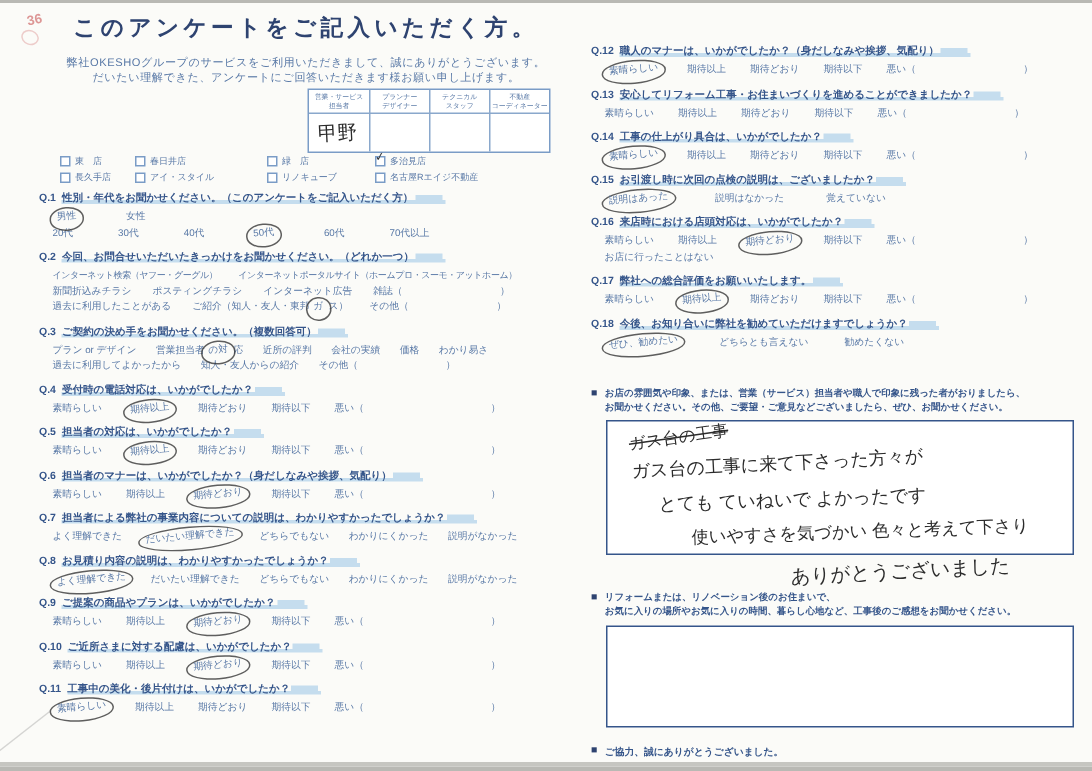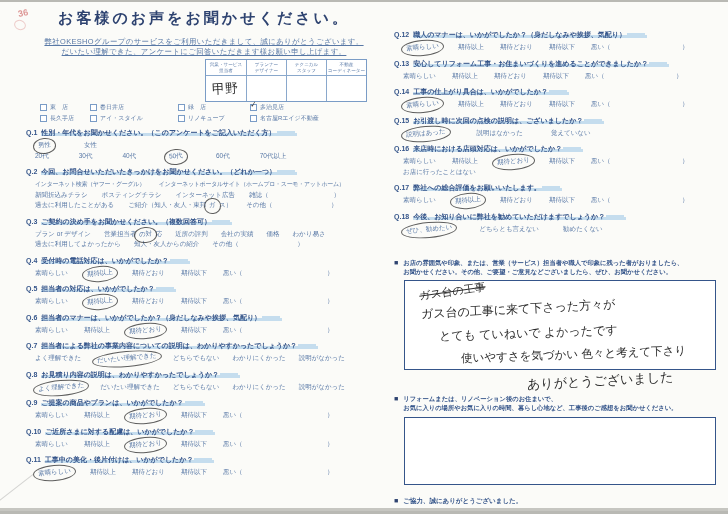--- a/index.html
+++ b/index.html
@@ -9,21 +9,21 @@
   .edge-b{position:absolute;left:0;bottom:0;width:100%;height:3px;background:#c6c6c1;}
   .crease{position:absolute;left:-8px;bottom:22px;width:46px;height:1px;
           background:rgba(140,140,140,.35);transform:rotate(-38deg);}
   .stamp{position:absolute;left:18px;top:6px;font-size:9px;color:rgba(205,95,95,.65);
          transform:rotate(-12deg);font-weight:bold;}
   .stamp-dot{position:absolute;left:14px;top:18px;width:10px;height:8px;
          border:1px solid rgba(205,95,95,.3);border-radius:50%;transform:rotate(20deg);}
 
   .header{position:absolute;left:28px;top:7px;width:352px;text-align:center;}
   .title{margin:0 0 9px;font-size:15px;font-weight:bold;color:#2e4370;letter-spacing:3px;}
-  .intro{margin:0;font-size:7.4px;line-height:10px;color:#5878a6;letter-spacing:.4px;white-space:nowrap;text-decoration:underline;}
+  .intro{margin:0;font-size:7.4px;line-height:10px;color:#5878a6;letter-spacing:.4px;white-space:nowrap;}
 
   .staff-table{position:absolute;left:205px;top:57px;width:160px;border:1.3px solid #7a9cc6;
                display:grid;grid-template-columns:repeat(4,1fr);background:#fff;}
   .st-h{border-bottom:1px solid #8aa8cc;border-left:1px solid #8aa8cc;font-size:4.6px;
         line-height:5.6px;color:#5878a6;text-align:center;padding:2px 0;height:11px;}
   .st-b{height:25px;border-left:1px solid #8aa8cc;position:relative;}
   .st-h:first-child,.st-b:nth-child(5){border-left:none;}
   .staff-entry{position:absolute;left:6px;top:4px;font-size:13px;color:#2a2a2a;
                transform:rotate(-3deg);font-weight:500;}
 
@@ -65,21 +65,21 @@
   .footer-note{margin-top:12px;display:flex;gap:5px;font-size:6.5px;font-weight:bold;color:#35558a;}
 </style>
 </head>
 <body>
 
 <div class="page">
   <div class="stamp">36</div>
   <div class="stamp-dot"></div>
 
   <div class="header">
-    <h1 class="title">お客様のお声をお聞かせください。</h1>
+    <h1 class="title">このアンケートをご記入いただく方。</h1>
     <p class="intro">
       <span>弊社OKESHOグループのサービスをご利用いただきまして、誠にありがとうございます。</span><br>
       <span>だいたい理解できた、アンケートにご回答いただきます様お願い申し上げます。</span>
     </p>
   </div>
 
   <div class="staff-table" id="staff-table">
       <div class="st-h"><span>営業・サービス</span><br><span>担当者</span></div>
       <div class="st-h"><span>プランナー</span><br><span>デザイナー</span></div>
       <div class="st-h"><span>テクニカル</span><br><span>スタッフ</span></div>

